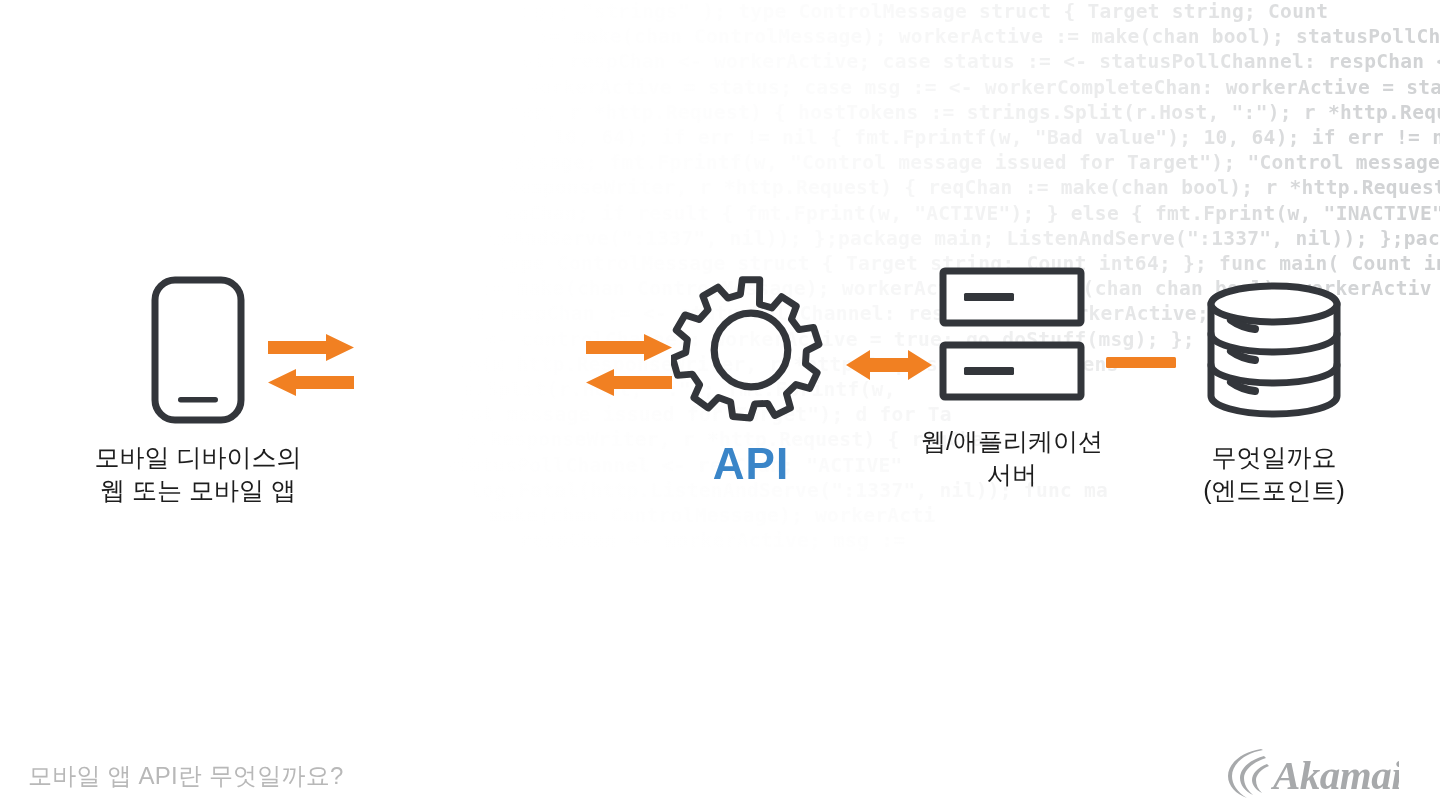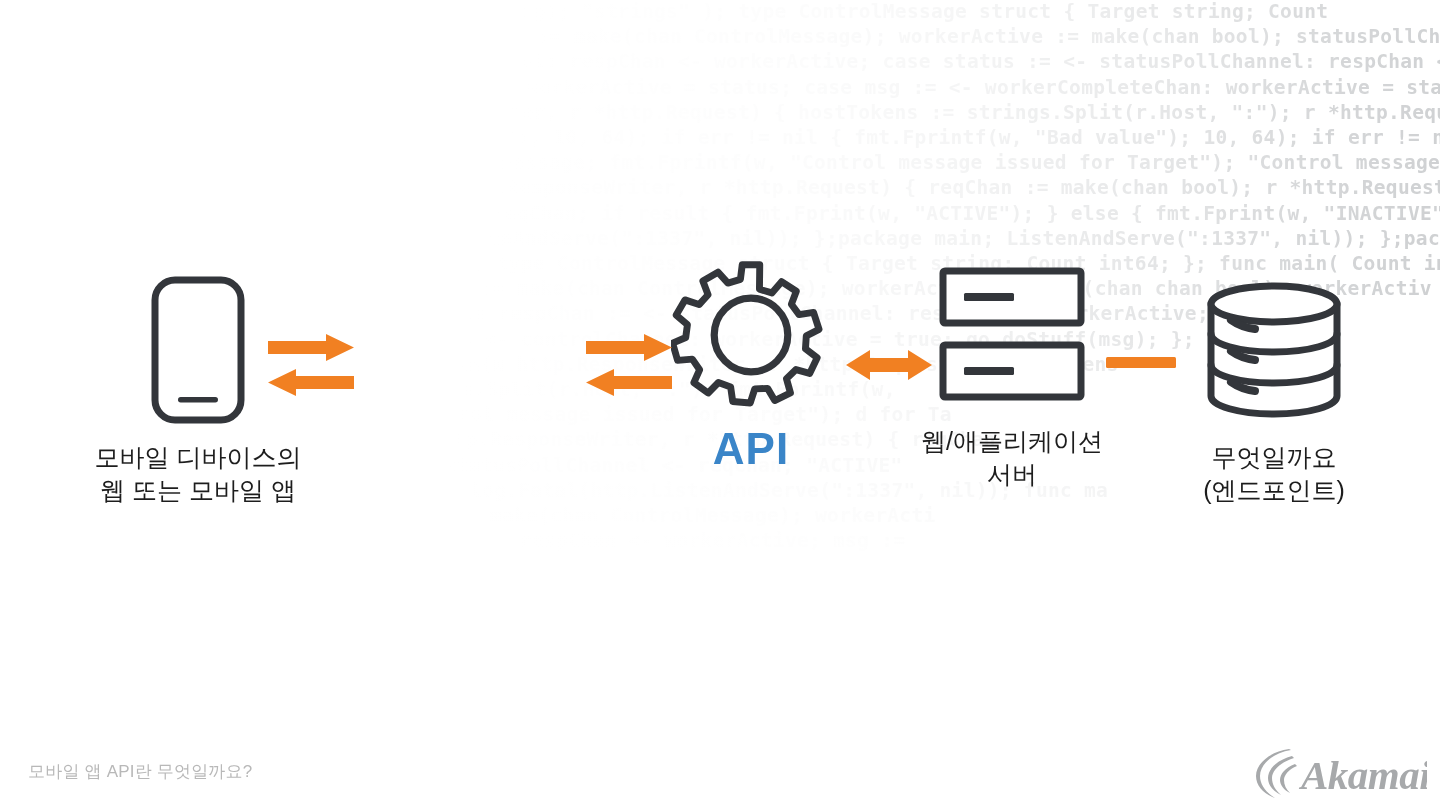--- a/index.html
+++ b/index.html
@@ -103,29 +103,29 @@
   .connector {
     position: absolute;
     z-index: 3;
   }
 
   
   #caption {
     position: absolute;
     left: 28px;
     top: 760px;
-    font-size: 17px;
+    font-size: 24px;
     font-weight: 400;
     color: #b8b8b8;
     letter-spacing: 0.2px;
     z-index: 4;
   }
   #logo {
     position: absolute;
-    right: 13px;
+    right: 41px;
     top: 742px;
     height: 62px;
     display: flex;
     align-items: center;
     z-index: 4;
   }
 </style>
 </head>
 <body>
 
@@ -179,21 +179,21 @@
     </div>
 
 
     <div class="connector" style="left:586px; top:334px;">
       <svg width="86" height="62" viewBox="0 0 86 62" aria-hidden="true">
         <path d="M0 7 H58 V0 L86 13.5 L58 27 V20 H0 Z" fill="#F18022"></path>
         <path d="M86 42 H28 V35 L0 48.5 L28 62 V55 H86 Z" fill="#F18022"></path>
       </svg>
     </div>
 
-    <div class="node" style="left:628px; top:260px; width:246px;">
+    <div class="node" style="left:628px; top:275px; width:246px;">
       <div class="node-art">
         <svg width="160" height="160" viewBox="0 0 200 200" aria-hidden="true">
           <g fill="none" stroke="#33363b" stroke-width="9" stroke-linejoin="round" stroke-linecap="round">
             <path d="M111.4 8.5 L88.6 8.5 L86.2 27.6
                      L70.0 32.4 L57.0 18.2 L37.3 29.6 L44.1 47.6
                      L32.4 60.4 L14.0 54.3 L2.6 74.0 L17.2 86.6
                      L15.0 103.2 L-2.0 110.6 L4.4 133.0 L23.6 131.4
                      L33.1 145.3 L25.6 162.0 L44.2 175.5 L57.6 161.8
                      L73.5 167.6 L76.2 186.6 L99.0 188.6 L104.9 170.2
                      L121.6 169.5 L130.9 185.3 L151.4 175.5 L146.2 156.9

